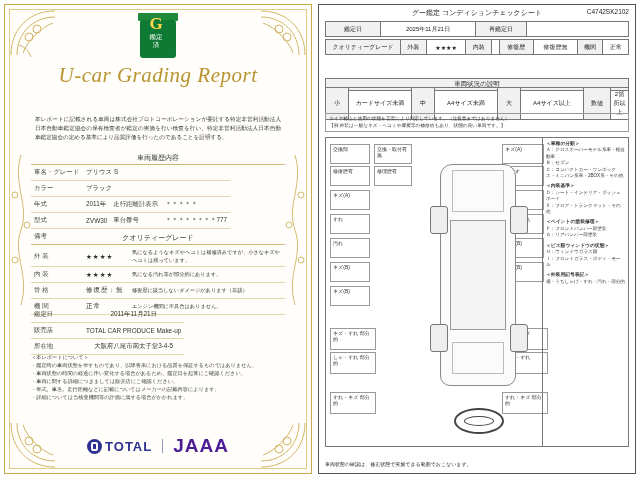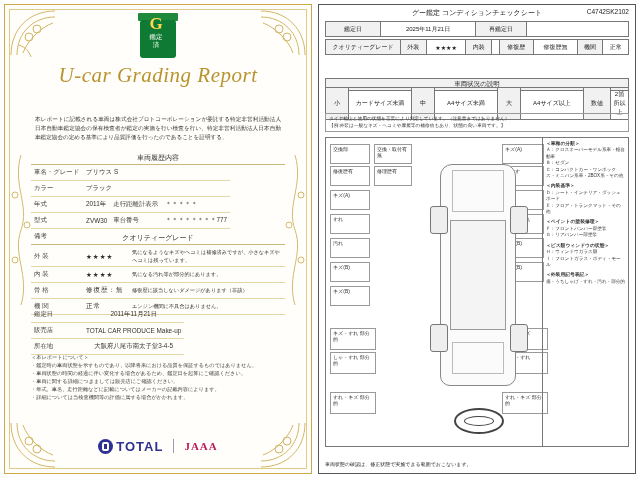--- a/index.html
+++ b/index.html
@@ -34,21 +34,21 @@
   .tbl{position:absolute;left:26px;right:26px;font-size:6.4px;color:#333;border-collapse:collapse;}
   .tbl td{border-bottom:1px solid #e3d6a8;padding:2px 3px;vertical-align:middle;height:11px;}
   .tbl td.lbl{width:46px;color:#444;}
   .stars{color:#333;letter-spacing:1px;font-size:6.5px;}
   .footnote{position:absolute;left:26px;right:26px;font-size:5.2px;line-height:8px;color:#444;}
   .logos{position:absolute;left:0;right:0;bottom:16px;height:22px;display:flex;align-items:center;justify-content:center;gap:10px;}
   .logo-proto{display:flex;align-items:center;gap:3px;}
   .pcircle{width:15px;height:15px;border-radius:50%;background:#2e3192;position:relative;}
   .pcircle:after{content:"";position:absolute;left:4px;top:3px;width:7px;height:9px;border:2px solid #fff;border-radius:2px;box-sizing:border-box;}
   .ptext{font-family:"Liberation Sans",sans-serif;font-weight:bold;font-size:13px;color:#2e3192;letter-spacing:1px;}
-  .jtext{font-family:Liberation Serif, serif;font-weight:bold;font-size:11px;color:#be185d;letter-spacing:1px;}
+  .jtext{font-family:Liberation Sans, sans-serif;font-weight:bold;font-size:19px;color:#4c1d95;letter-spacing:1px;}
   .divider{width:1px;height:14px;background:#9a9ac0;}
 
   
   .right{position:absolute;left:318px;top:4px;width:318px;height:470px;border:1px solid #555;box-sizing:border-box;background:#fff;}
   .rtitle{position:absolute;left:0;right:0;top:3px;text-align:center;font-size:7px;color:#222;}
   .rid{position:absolute;right:6px;top:3px;font-size:6.5px;color:#222;}
   .rgrid{position:absolute;left:6px;right:6px;top:16px;}
   table.meta{width:100%;border-collapse:collapse;font-size:6px;color:#222;}
   table.meta td{border:1px solid #777;padding:2px 2px;height:10px;text-align:center;}
   td.k{background:#f1f1f1;white-space:nowrap;}

